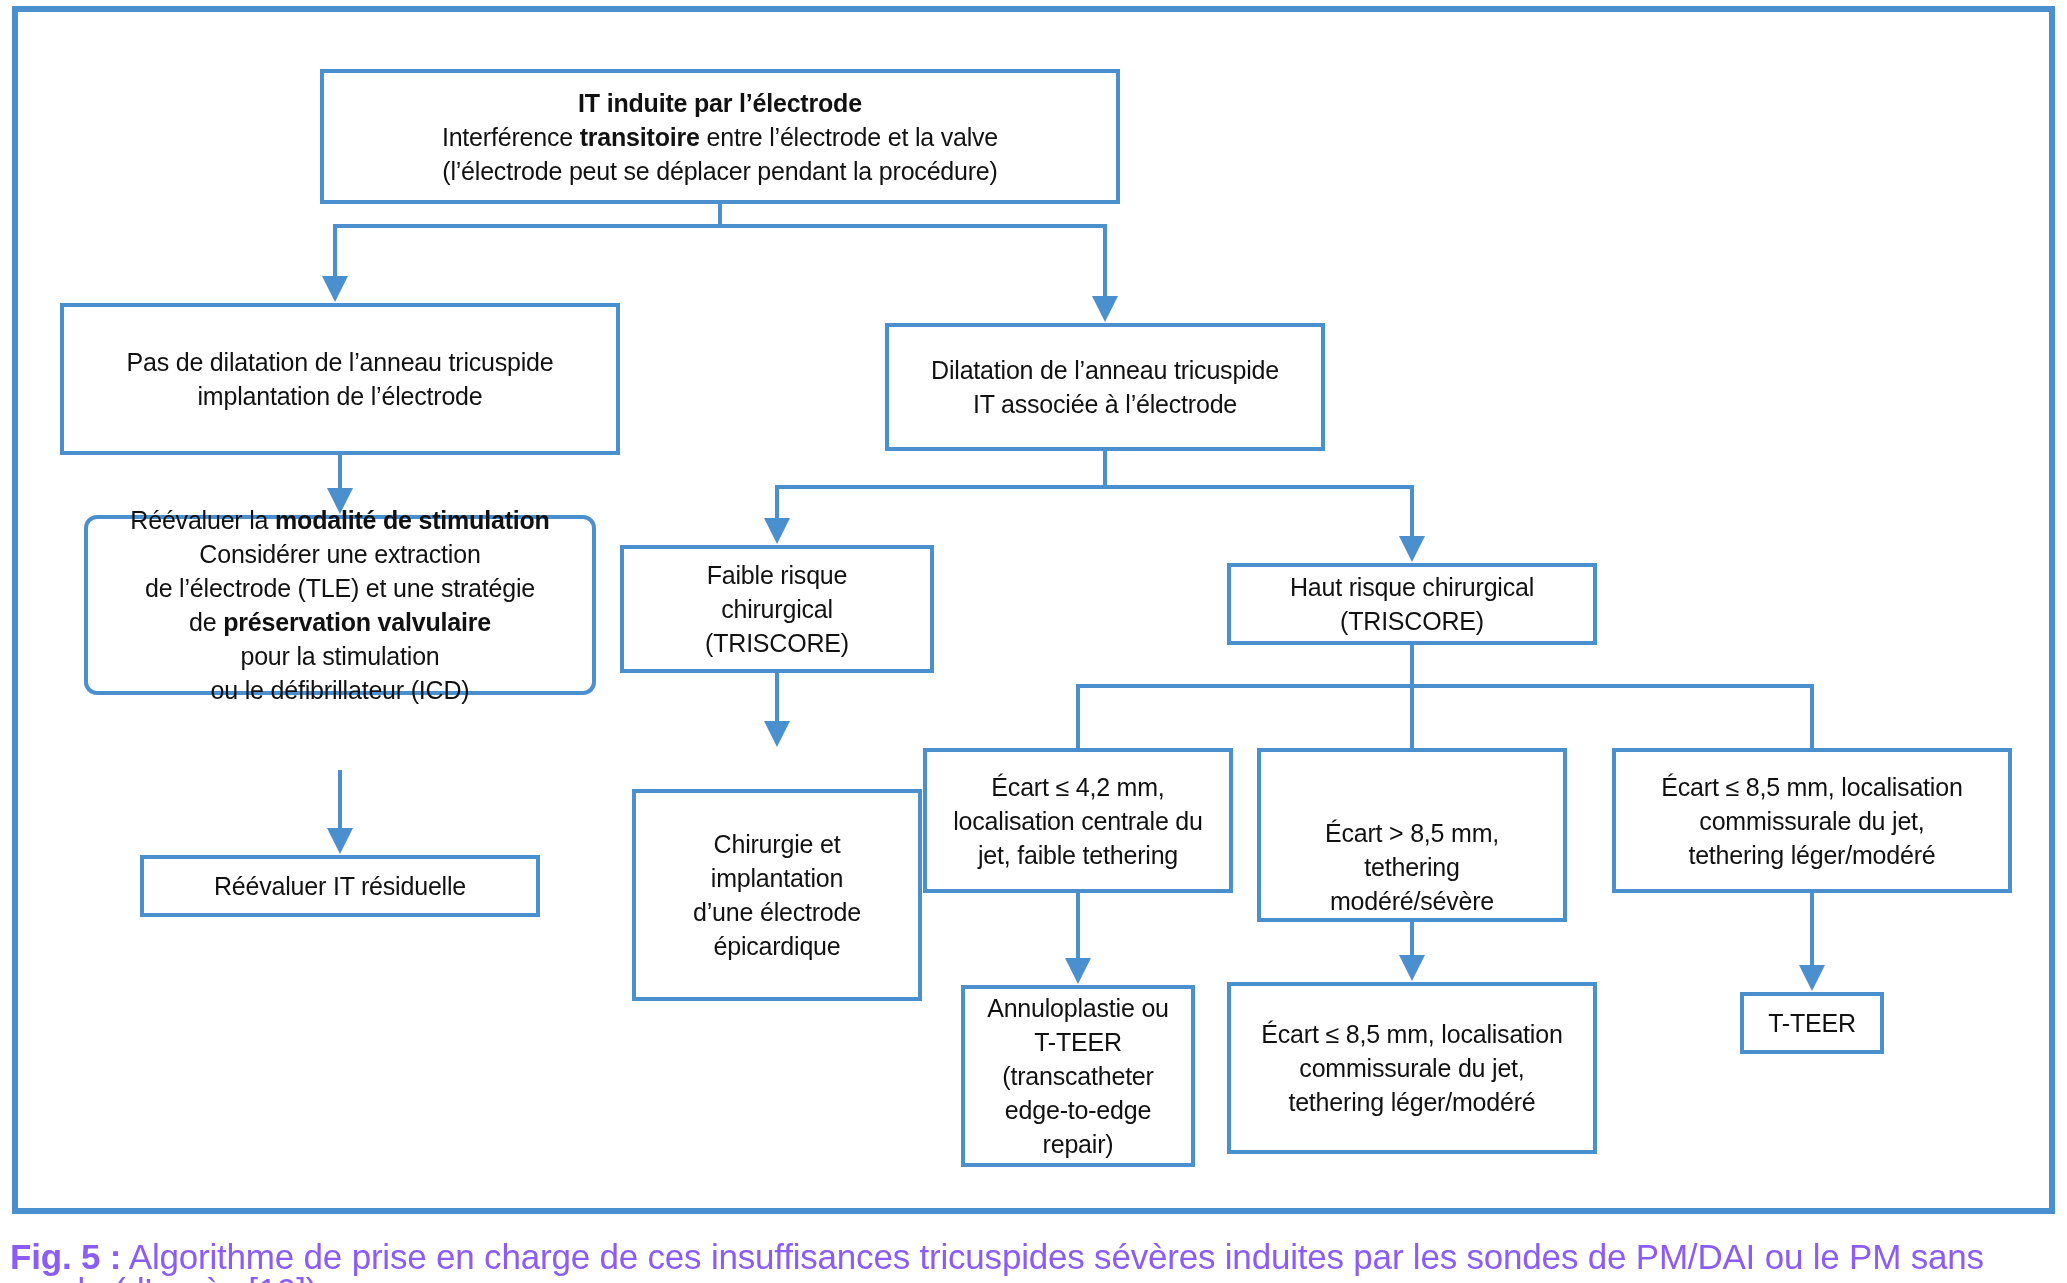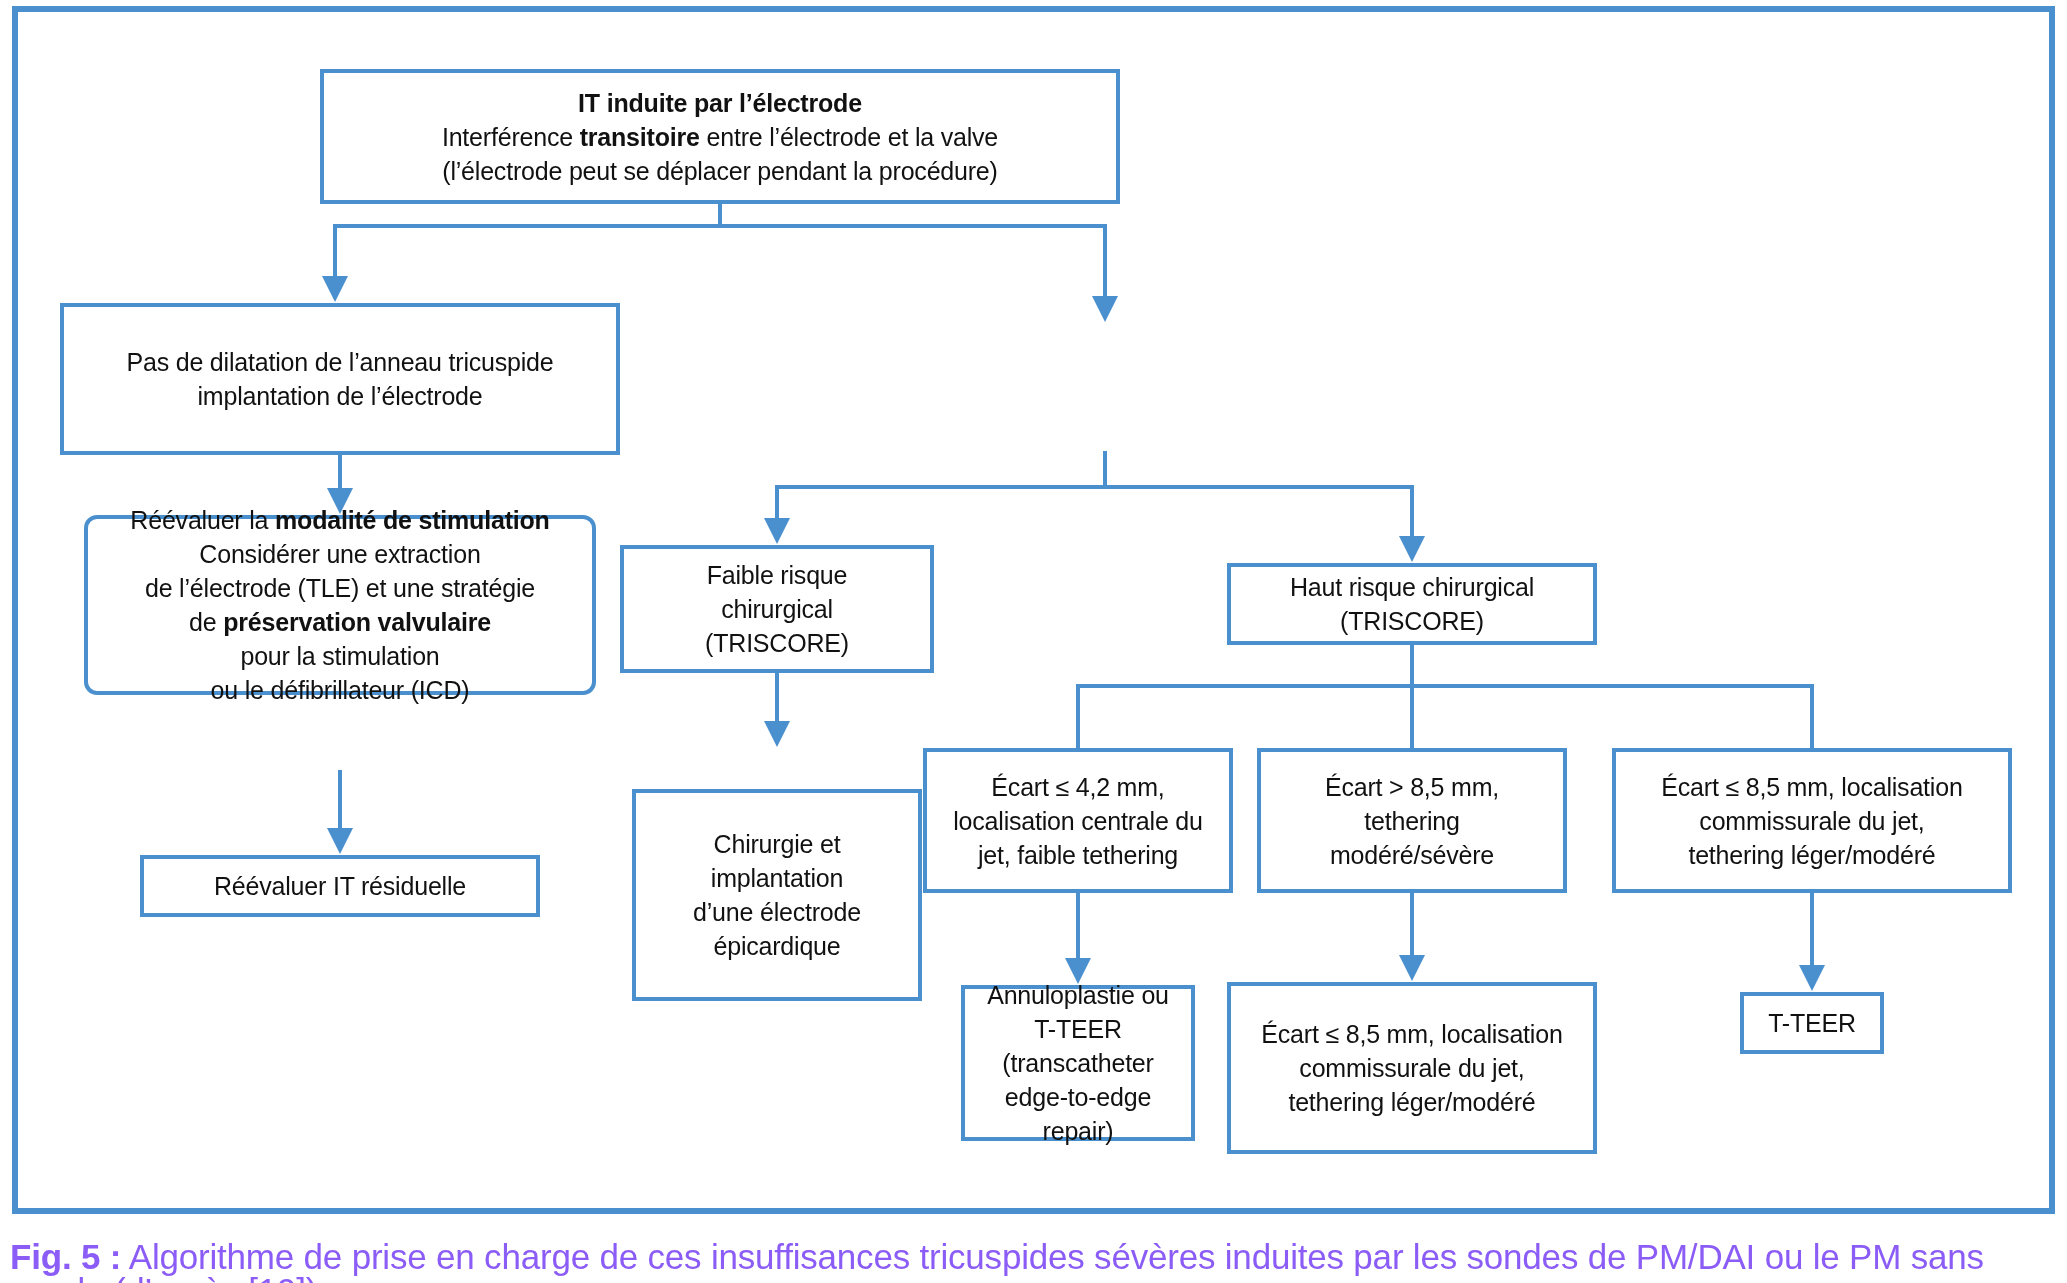--- a/index.html
+++ b/index.html
@@ -65,20 +65,24 @@
     </div>
   </div>
 
   <div class="node" style="left:60px;top:303px;width:560px;height:152px;">
     <div>
       <div><span>Pas de dilatation de l’anneau tricuspide</span></div>
       <div><span>implantation de l’électrode</span></div>
     </div>
   </div>
 
+  <div class="node" style="left:885px;top:323px;width:440px;height:128px;">
+    <span class="multiline">Dilatation de l’anneau tricuspide
+IT associée à l’électrode</span>
+  </div>
 
   <div class="node" style="left:84px;top:515px;width:512px;height:180px;border-radius:13px;">
     <div>
       <div><span>Réévaluer la </span><span class="b">modalité de stimulation</span></div>
       <div><span>Considérer une extraction</span></div>
       <div><span>de l’électrode (TLE) et une stratégie</span></div>
       <div><span>de </span><span class="b">préservation valvulaire</span></div>
       <div><span>pour la stimulation</span></div>
       <div><span>ou le défibrillateur (ICD)</span></div>
     </div>
@@ -105,33 +109,33 @@
 d’une électrode
 épicardique</span>
   </div>
 
   <div class="node" style="left:923px;top:748px;width:310px;height:145px;">
     <span class="multiline">Écart ≤ 4,2 mm,
 localisation centrale du
 jet, faible tethering</span>
   </div>
 
-  <div class="node" style="left:1257px;top:748px;width:310px;height:145px;">
+  <div class="node" style="left:1257px;top:748px;width:310px;height:174px;align-items:flex-end;">
     <span class="multiline">Écart &gt; 8,5 mm,
 tethering
 modéré/sévère</span>
   </div>
 
   <div class="node" style="left:1612px;top:748px;width:400px;height:145px;">
     <span class="multiline">Écart ≤ 8,5 mm, localisation
 commissurale du jet,
 tethering léger/modéré</span>
   </div>
 
-  <div class="node" style="left:961px;top:985px;width:234px;height:156px;">
+  <div class="node" style="left:961px;top:985px;width:234px;height:182px;">
     <span class="multiline">Annuloplastie ou
 T-TEER
 (transcatheter
 edge-to-edge
 repair)</span>
   </div>
 
   <div class="node" style="left:1227px;top:982px;width:370px;height:172px;">
     <span class="multiline">Écart ≤ 8,5 mm, localisation
 commissurale du jet,

